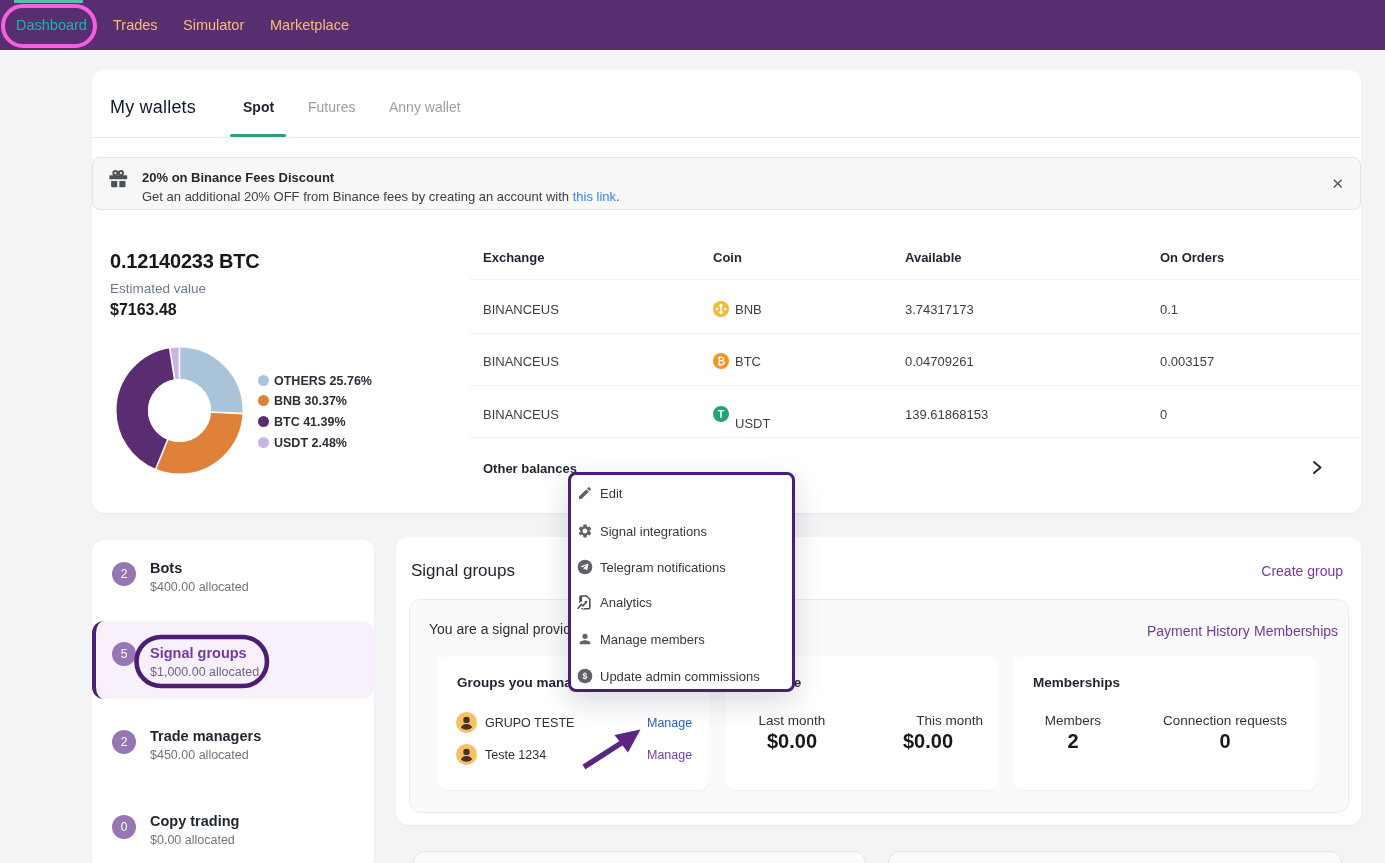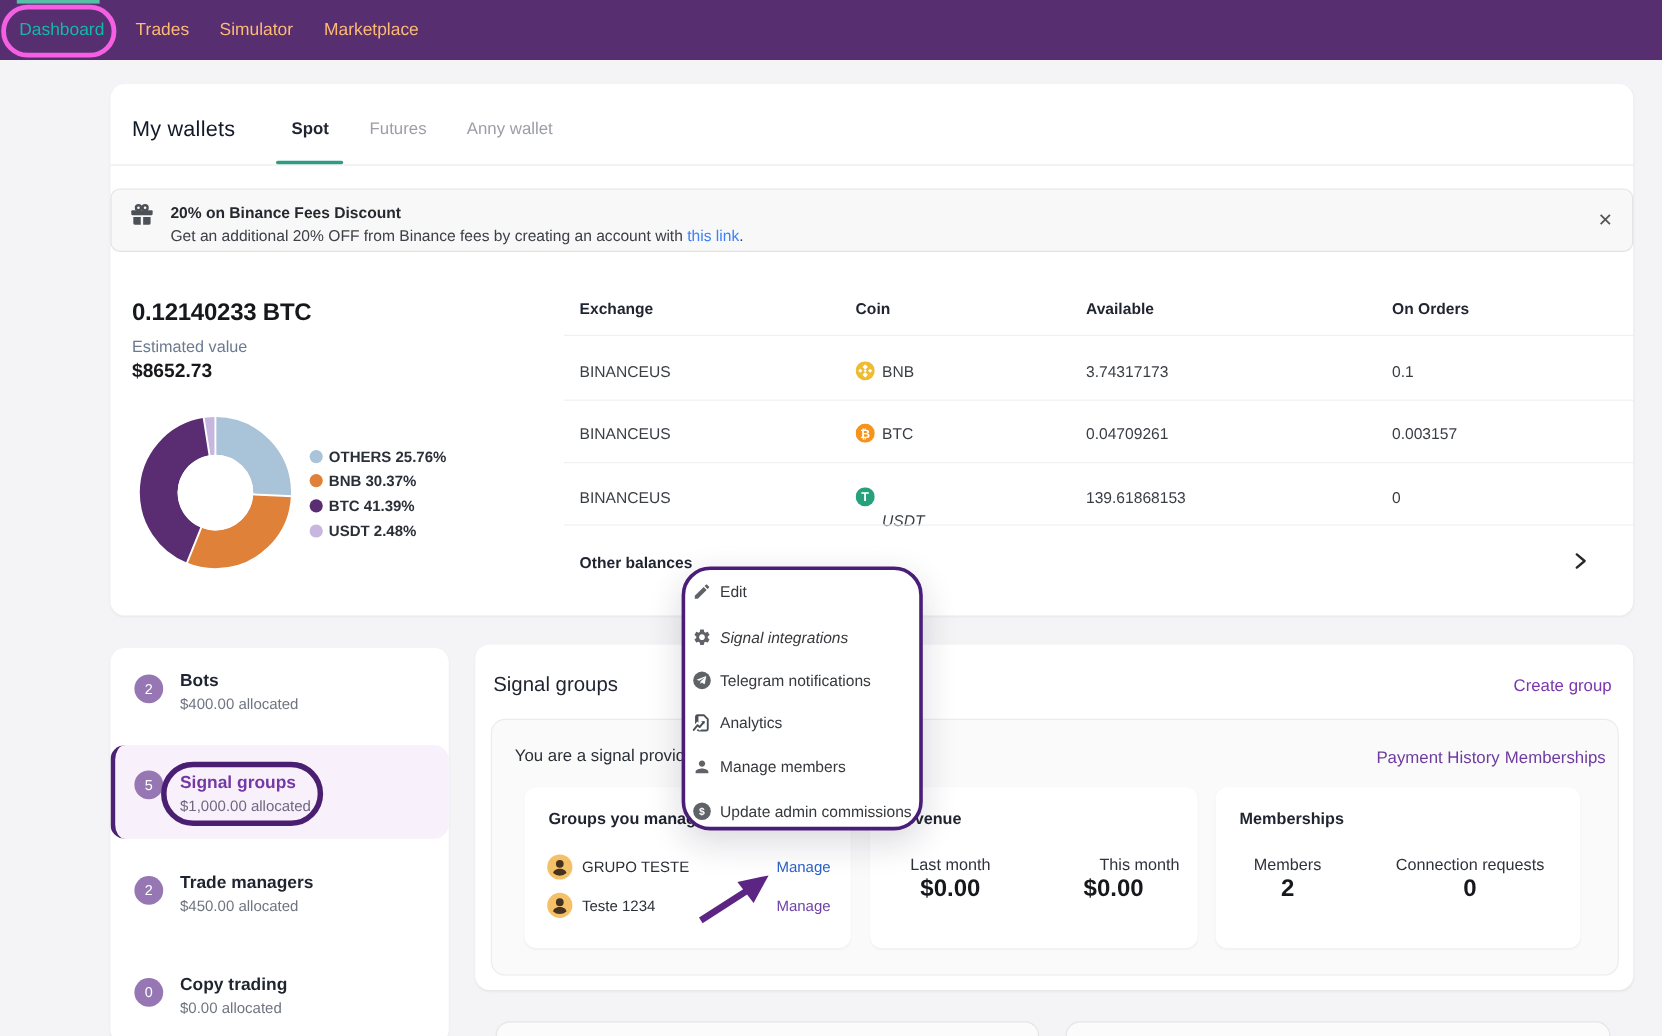--- a/index.html
+++ b/index.html
@@ -47,21 +47,21 @@
 .subcard { position:absolute; top:56px; height:134px; background:#fff; border-radius:10px; box-shadow:0 1px 2px rgba(20,20,40,0.04); }
 .subcard-title { position:absolute; left:20px; top:19px; font-size:13.5px; font-weight:700; color:#1f2430; }
 .stat-label { position:absolute; font-size:13.5px; color:#2f333b; text-align:center; }
 .stat-val { position:absolute; font-size:20px; font-weight:700; color:#17181c; text-align:center; }
 .avatar { position:absolute; width:21px; height:21px; border-radius:50%; background:#f5c168; }
 .gname { position:absolute; left:48px; font-size:12.5px; color:#2b2f36; }
 .manage { position:absolute; left:210px; font-size:12.5px; }
 
 .botbox { position:absolute; top:851px; height:40px; background:#fbfbfc; border:1px solid #e5e5e8; border-radius:12px; }
 
-#dropdown { position:absolute; left:568px; top:472px; width:201px; height:220px; background:#fff; border:3px solid #4a1e78; border-radius:24px; box-shadow:0 10px 28px rgba(30,20,50,0.16); z-index:50; }
+#dropdown { position:absolute; left:568px; top:472px; width:227px; height:220px; background:#fff; border:3px solid #4a1e78; border-radius:8px; box-shadow:0 10px 28px rgba(30,20,50,0.16); z-index:50; }
 .dd-item { position:absolute; left:0; width:100%; height:36px; }
 .dd-txt { position:absolute; left:29px; top:50%; transform:translateY(-50%); font-size:13px; color:#36393d; white-space:nowrap; }
 .dd-ic { position:absolute; left:6px; top:50%; transform:translateY(-50%); width:16px; height:16px; }
 #annot { position:absolute; left:0; top:0; width:1385px; height:863px; z-index:90; pointer-events:none; }
 </style>
 </head>
 <body>
 <div id="nav">
   <div id="nav-topbar"></div>
   <div class="navitem" id="nav-dash" style="left:16px;">Dashboard</div>
@@ -84,21 +84,21 @@
       <rect x="0.4" y="5.2" width="17.8" height="4.1" rx="0.9" fill="#4c5157"></rect>
       <path d="M2.1 10.9h6.2v6.4H3.3a1.2 1.2 0 0 1-1.2-1.2z" fill="#4c5157"></path>
       <path d="M10.3 10.9h6.2v5.2a1.2 1.2 0 0 1-1.2 1.2h-5z" fill="#4c5157"></path>
     </svg>
     <div id="banner-title">20% on Binance Fees Discount</div>
     <div id="banner-sub">Get an additional 20% OFF from Binance fees by creating an account with <a>this link</a>.</div>
     <div id="banner-x">✕</div>
   </div>
   <div id="btc-total">0.12140233 BTC</div>
   <div id="est-label">Estimated value</div>
-  <div id="est-val">$8652.73</div>
+  <div id="est-val">$7163.48</div>
   <svg style="position:absolute;left:19.5px;top:273px;" width="135" height="135" viewBox="0 0 135 135">
     <g transform="rotate(-90 67.5 67.5)">
       <circle cx="67.5" cy="67.5" r="47.25" fill="none" stroke="#a9c3d9" stroke-width="31.5" stroke-dasharray="76.48 220.4" stroke-dashoffset="0"></circle>
       <circle cx="67.5" cy="67.5" r="47.25" fill="none" stroke="#e0813a" stroke-width="31.5" stroke-dasharray="90.16 206.72" stroke-dashoffset="-76.48"></circle>
       <circle cx="67.5" cy="67.5" r="47.25" fill="none" stroke="#5a2d72" stroke-width="31.5" stroke-dasharray="122.88 174" stroke-dashoffset="-166.64"></circle>
       <circle cx="67.5" cy="67.5" r="47.25" fill="none" stroke="#c7b7e0" stroke-width="31.5" stroke-dasharray="7.36 289.52" stroke-dashoffset="-289.52"></circle>
     </g>
     <g stroke="#fff" stroke-width="1.6">
       <line x1="67.5" y1="67.5" x2="67.5" y2="3"></line>
       <line x1="67.5" y1="67.5" x2="131.9" y2="70.6"></line>
@@ -137,21 +137,21 @@
       </svg></div>
   <div class="td" style="left:643px; top:284px;">BTC</div>
   <div class="td" style="left:813px; top:284px;">0.04709261</div>
   <div class="td" style="left:1068px; top:284px;">0.003157</div>
   <div class="rowline" style="top:315px;"></div>
   <div class="td" style="left:391px; top:337px;">BINANCEUS</div>
   <div class="coin-ic" style="left:621px; top:336px;"><svg width="16" height="16" viewBox="0 0 16 16">
         <circle cx="8" cy="8" r="8" fill="#26a17b"></circle>
         <text x="8" y="11.8" font-size="10.5" font-weight="bold" fill="#fff" text-anchor="middle" font-family="Liberation Sans">T</text>
       </svg></div>
-  <div class="td" style="left:643px; top:356px;font-style:italic;">USDT</div>
+  <div class="td" style="left:643px; top:346px;">USDT</div>
   <div class="td" style="left:813px; top:337px;">139.61868153</div>
   <div class="td" style="left:1068px; top:337px;">0</div>
   <div class="rowline" style="top:367px;"></div>
   <div class="th" style="left:391px; top:391px; font-size:13px;">Other balances</div>
   <svg style="position:absolute; left:1218px; top:390px;" width="14" height="15" viewBox="0 0 14 15">
       <path d="M4 2 L10.5 7.5 L4 13" fill="none" stroke="#26282d" stroke-width="2" stroke-linecap="round" stroke-linejoin="round"></path>
     </svg>
 </div>
 
 <div class="card" id="listcard">
@@ -212,21 +212,21 @@
 <div class="botbox" style="left:413px; width:453px;"></div>
 <div class="botbox" style="left:888px; width:454px;"></div>
 
 <div id="dropdown">
   <div class="dd-item" style="top:0px;">
     <svg class="dd-ic" viewBox="0 0 24 24" fill="#5f6368">
         <path d="M3 17.25V21h3.75L17.81 9.94l-3.75-3.75L3 17.25zM20.71 7.04a.996.996 0 0 0 0-1.41l-2.34-2.34a.996.996 0 0 0-1.41 0l-1.83 1.83 3.75 3.75 1.83-1.83z"></path>
       </svg>
     <div class="dd-txt">Edit</div>
   </div>
-  <div class="dd-item" style="top:37.5px;font-style:italic;">
+  <div class="dd-item" style="top:37.5px;">
     <svg class="dd-ic" viewBox="0 0 24 24" fill="#5f6368">
         <path d="M19.14 12.94c.04-.3.06-.61.06-.94 0-.32-.02-.64-.07-.94l2.03-1.58a.49.49 0 0 0 .12-.61l-1.92-3.32a.488.488 0 0 0-.59-.22l-2.39.96c-.5-.38-1.03-.7-1.62-.94l-.36-2.54a.484.484 0 0 0-.48-.41h-3.84c-.24 0-.43.17-.47.41l-.36 2.54c-.59.24-1.13.57-1.62.94l-2.39-.96a.484.484 0 0 0-.59.22L2.74 8.87c-.12.21-.08.47.12.61l2.03 1.58c-.05.3-.09.63-.09.94s.02.64.07.94l-2.03 1.58a.49.49 0 0 0-.12.61l1.92 3.32c.12.22.37.29.59.22l2.39-.96c.5.38 1.03.7 1.62.94l.36 2.54c.05.24.24.41.48.41h3.84c.24 0 .44-.17.47-.41l.36-2.54c.59-.24 1.13-.56 1.62-.94l2.39.96c.22.08.47 0 .59-.22l1.92-3.32a.49.49 0 0 0-.12-.61l-2.01-1.58zM12 15.6c-1.98 0-3.6-1.62-3.6-3.6s1.62-3.6 3.6-3.6 3.6 1.62 3.6 3.6-1.62 3.6-3.6 3.6z"></path>
       </svg>
     <div class="dd-txt">Signal integrations</div>
   </div>
   <div class="dd-item" style="top:74px;">
     <svg class="dd-ic" viewBox="0 0 24 24">
         <circle cx="12" cy="12" r="11" fill="#5f6368"></circle>
         <path d="M17.3 7.3 15.5 16.1c-.13.6-.49.74-.99.46l-2.74-2.02-1.32 1.27c-.15.15-.27.27-.55.27l.2-2.78 5.06-4.57c.22-.2-.05-.3-.34-.11L8.57 12.5l-2.7-.85c-.59-.18-.6-.59.12-.87l10.53-4.06c.49-.18.92.11.78.58z" fill="#fff"></path>
       </svg>

